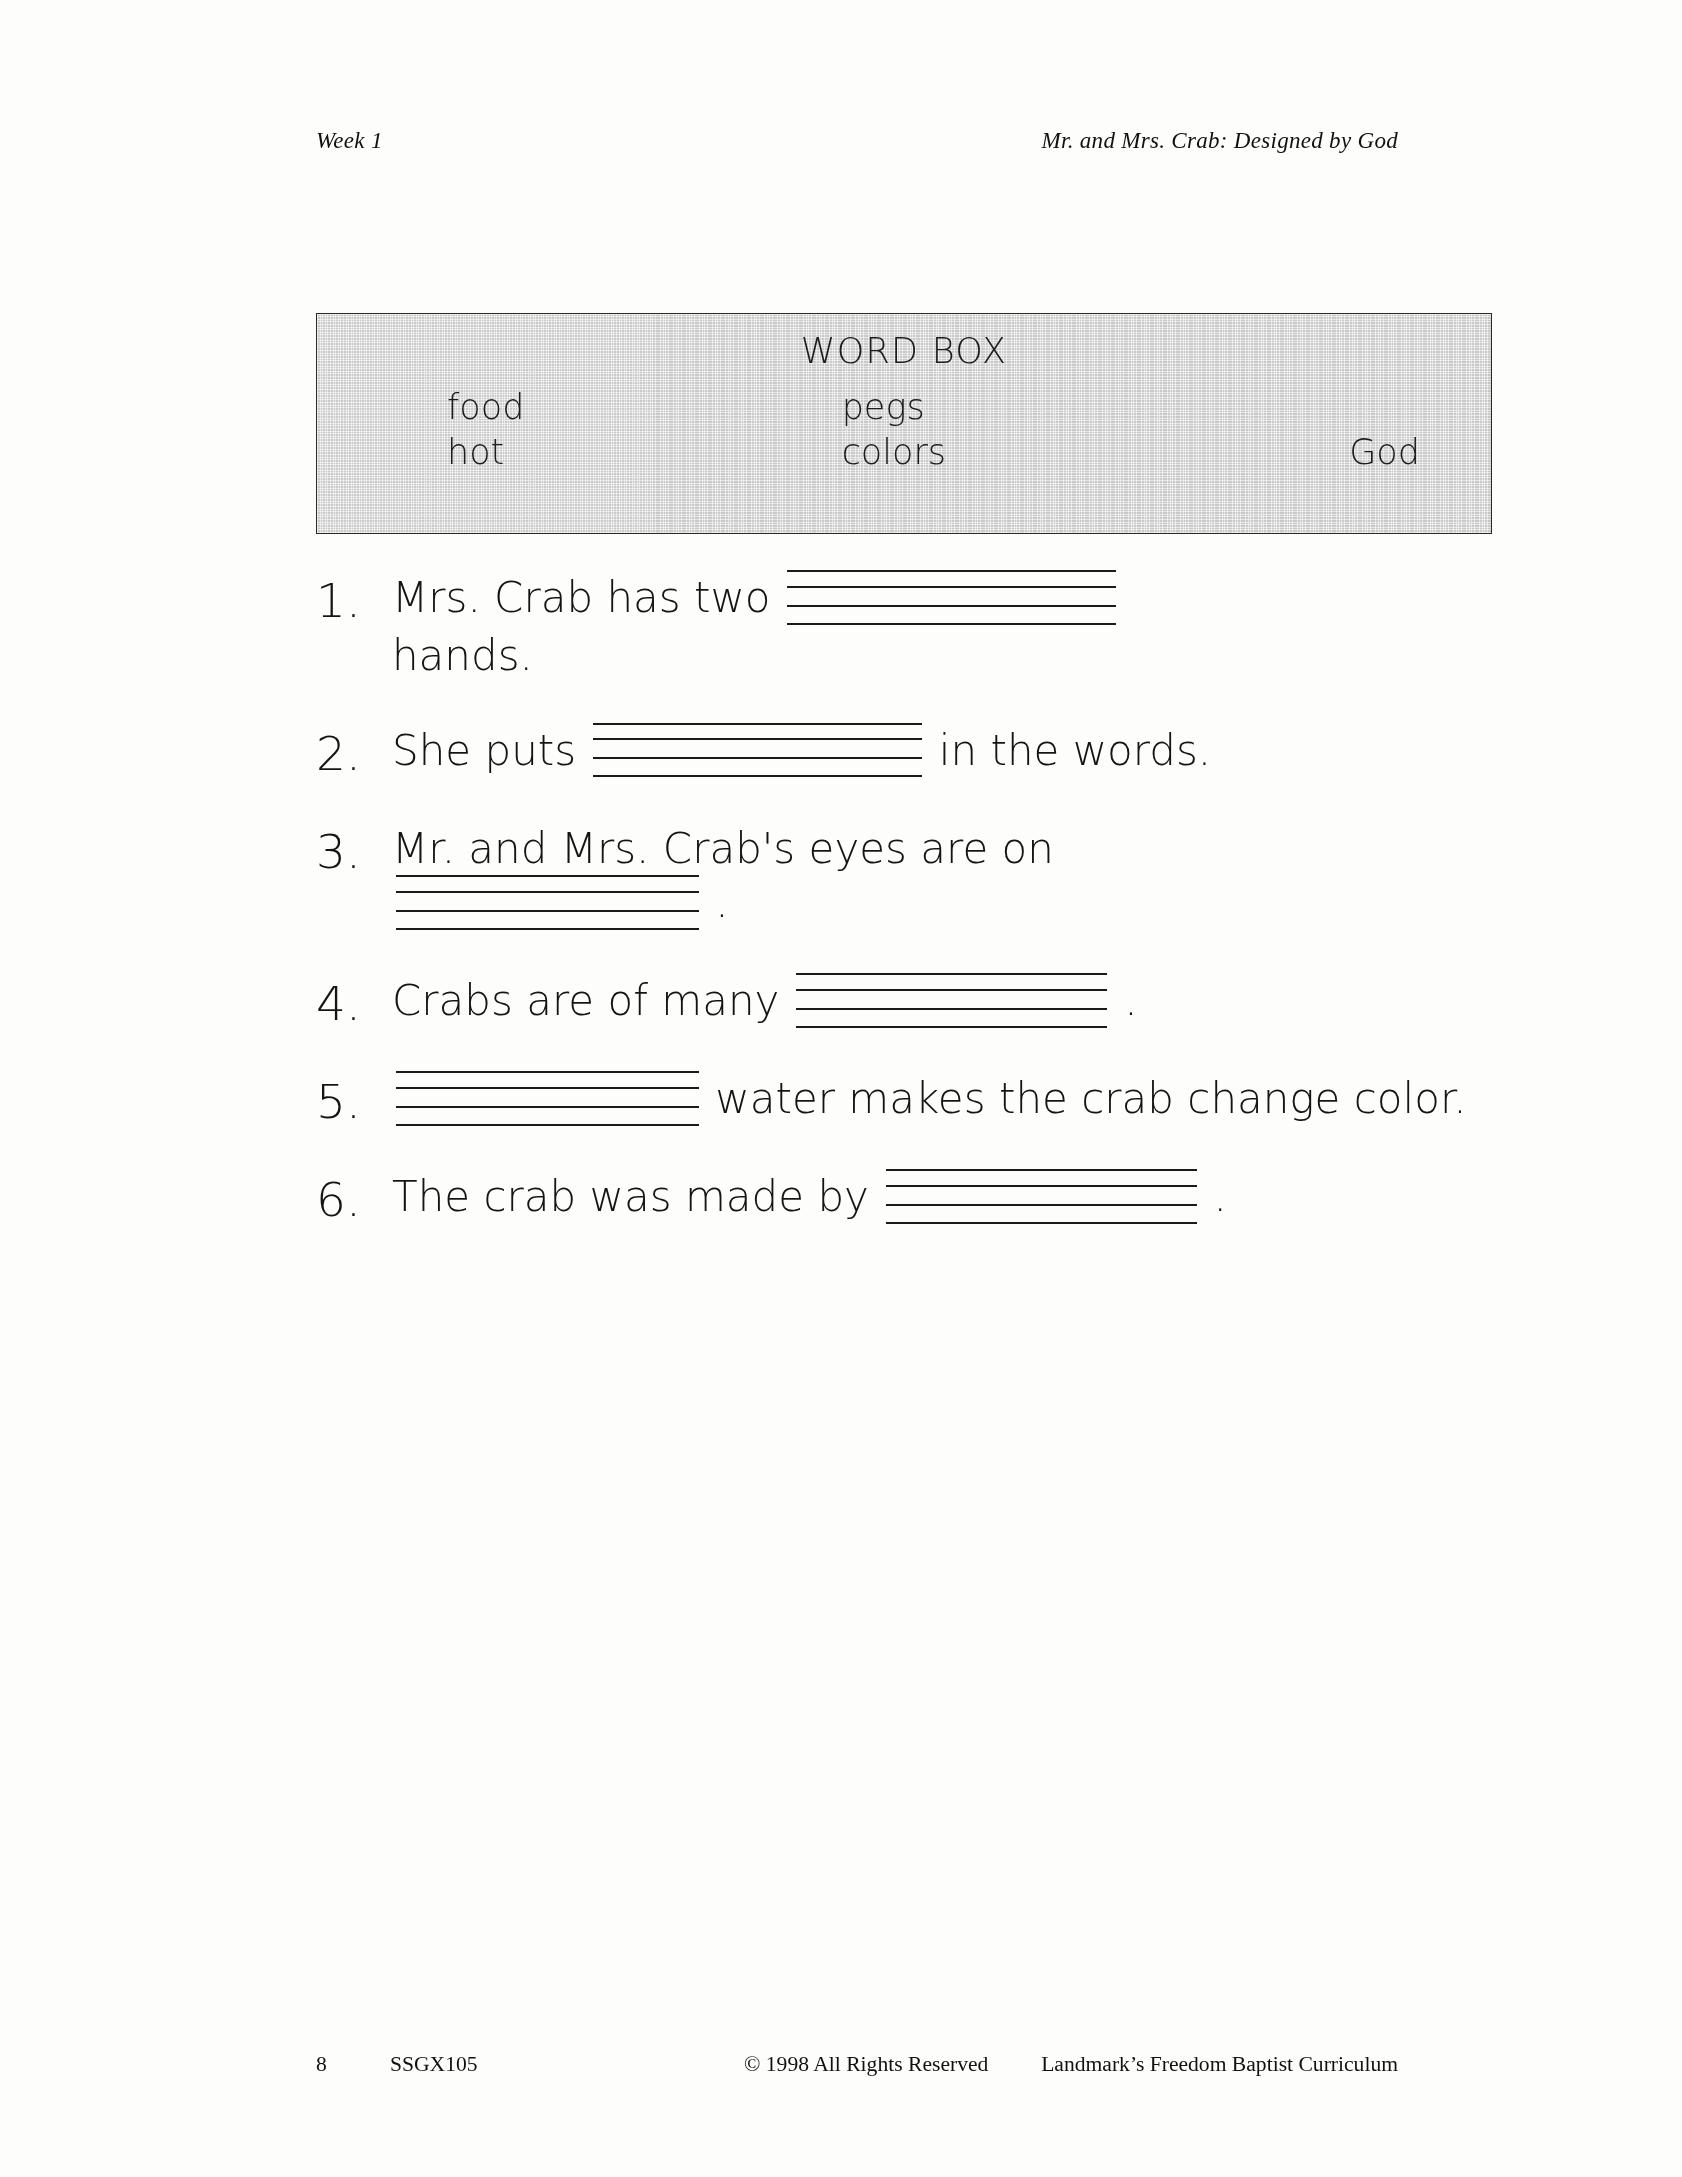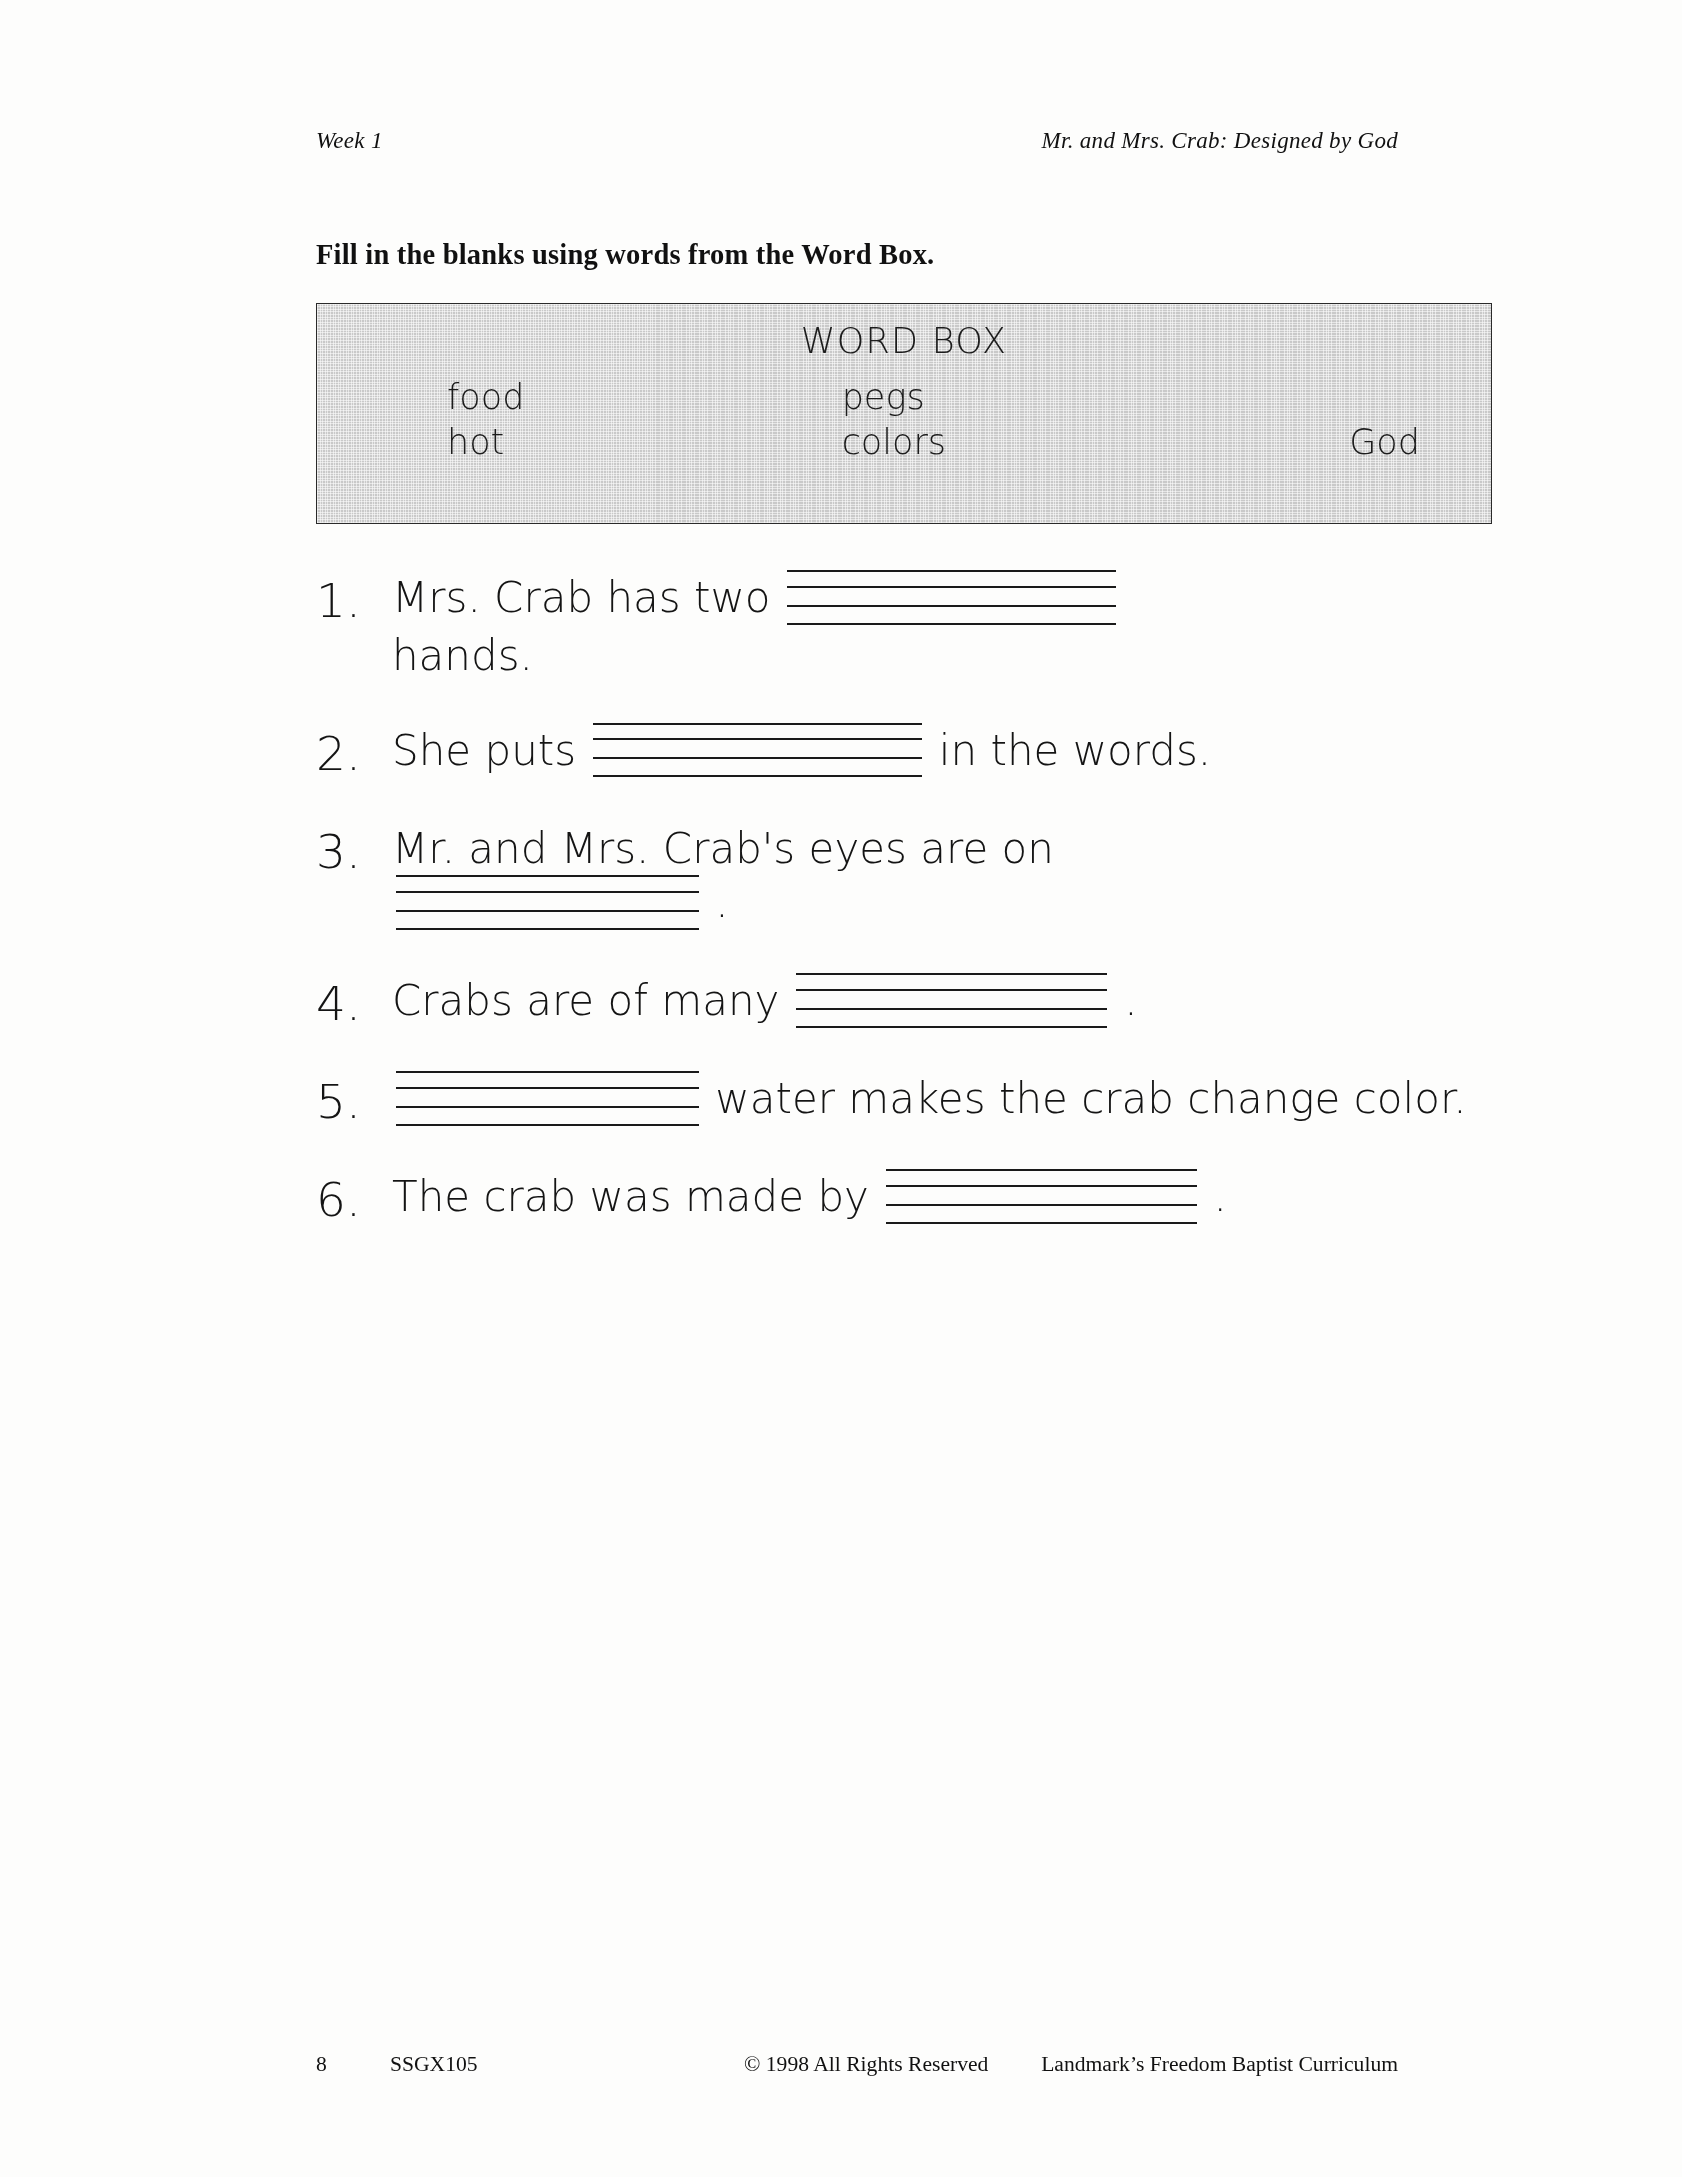--- a/index.html
+++ b/index.html
@@ -42,21 +42,21 @@
     top: 239px;
     left: 316px;
     font-weight: bold;
     font-size: 28.5px;
     letter-spacing: 0.2px;
   }
 
   
   .wordbox {
     position: absolute;
-    top: 303px;
+    top: 313px;
     left: 316px;
     width: 1176px;
     height: 221px;
     border: 1.7px solid #2a2a2a;
     background-color: #c9c9c9;
     background-image:
       repeating-linear-gradient(0deg, rgba(255,255,255,.55) 0 0.9px, rgba(0,0,0,0) 0.9px 2.6px),
       repeating-linear-gradient(90deg, rgba(255,255,255,.55) 0 0.9px, rgba(0,0,0,0) 0.9px 2.6px);
     box-sizing: border-box;
     font-family: "DejaVu Sans", sans-serif;
@@ -166,21 +166,20 @@
 </head>
 <body>
 
 <div class="page">
 
   <div class="header">
     <span>Week 1</span>
     <span>Mr. and Mrs. Crab: Designed by God</span>
   </div>
 
-  <div class="instruction">Fill in the blanks using words from the Word Box.</div>
 
   <div class="wordbox">
     <div class="wordbox-title">WORD BOX</div>
     <div class="wordbox-grid">
       <div class="wordbox-row">
         <span>food</span>
         <span>pegs</span>
       </div>
       <div class="wordbox-row">
         <span>hot</span>

